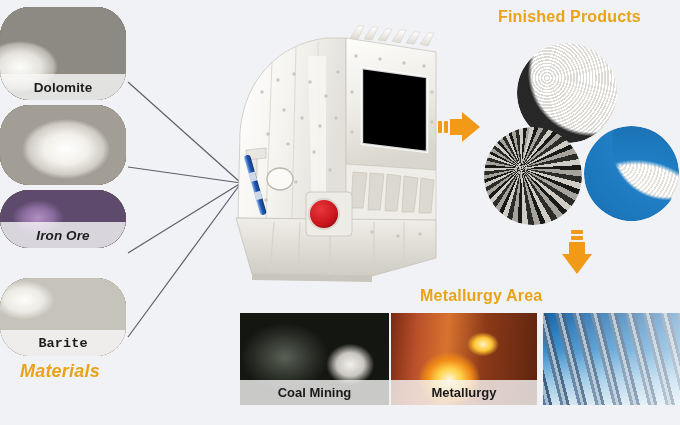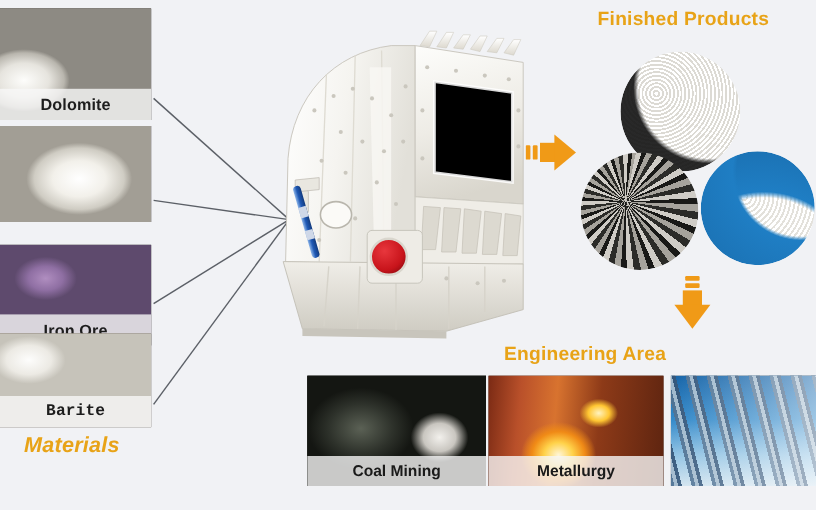--- a/index.html
+++ b/index.html
@@ -12,20 +12,21 @@
     position:relative; width:680px; height:425px;
     background:#f1f2f5;
     overflow:hidden;
   }
 
   
   .mat-col{ position:absolute; left:0; top:0; width:127px; height:390px; }
   .mat-card{
     position:absolute; left:0; width:126px; overflow:hidden;
     background:#7d7f80;
+    border-radius:30px;
   }
   .mat-card .photo{ position:absolute; inset:0; }
   .mat-label{
     position:absolute; left:0; right:0; bottom:0; height:26px;
     background:rgba(248,248,248,.80);
     display:flex; align-items:center; justify-content:center;
     font-size:13.5px; font-weight:bold; color:#1d1d1d;
     letter-spacing:.1px;
   }
 
@@ -112,21 +113,21 @@
       radial-gradient(circle at 55% 120%, rgba(24,110,190,0) 60%, #1f7ec4 64%, #1a6fb0 100%),
       repeating-radial-gradient(circle at 38% 40%, #ffffff 0 2px, #e3e1db 2px 3.6px),
       radial-gradient(circle at 42% 42%, #fdfdfb 0%, #e6e4de 62%, #c3c0b8 100%);
   }
 
   
   .arrow{ position:absolute; }
 
   
   .app-card{
-    position:absolute; overflow:hidden; background:#8c8c8c;margin-left:16px;
+    position:absolute; overflow:hidden; background:#8c8c8c;
   }
   .app-card .photo{ position:absolute; inset:0; }
   .app-label{
     position:absolute; left:0; right:0; bottom:0; height:25px;
     background:rgba(246,246,246,.80);
     display:flex; align-items:center; justify-content:center;
     font-size:13px; font-weight:bold; color:#1a1a1a;
   }
   
   .ph-coal{
@@ -161,21 +162,21 @@
 
     <div class="mat-card" style="top:7px;  height:93px;">
       <div class="photo ph-dolomite"></div>
       <div class="mat-label">Dolomite</div>
     </div>
 
     <div class="mat-card" style="top:105px; height:80px;">
       <div class="photo ph-calcite"></div>
     </div>
 
-    <div class="mat-card" style="top:204px; height:84px;">
+    <div class="mat-card" style="top:190px; height:58px;font-style:italic;">
       <div class="photo ph-ironore"></div>
       <div class="mat-label">Iron Ore</div>
     </div>
 
     <div class="mat-card" style="top:278px; height:78px;font-family:Liberation Mono, monospace;">
       <div class="photo ph-barite"></div>
       <div class="mat-label">Barite</div>
     </div>
 
     <div class="materials-title">Materials</div>
@@ -336,21 +337,21 @@
 
   <svg class="arrow" style="left:560px; top:230px; width:34px; height:46px;" viewBox="0 0 34 46">
     <g fill="#f09a17">
       <rect x="11" y="0" width="12" height="4" rx="1"></rect>
       <rect x="11" y="6" width="12" height="4" rx="1"></rect>
       <rect x="9" y="12" width="16" height="14"></rect>
       <path d="M2 24 L17 44 L32 24 Z"></path>
     </g>
   </svg>
 
-  <div class="sec-title" id="t-appl">Engineering Area</div>
+  <div class="sec-title" id="t-appl">Metallurgy Area</div>
 
   <div class="app-card" style="left:240px; top:313px; width:149px; height:92px;">
     <div class="photo ph-coal"></div>
     <div class="app-label">Coal Mining</div>
   </div>
 
   <div class="app-card" style="left:391px; top:313px; width:146px; height:92px;">
     <div class="photo ph-metal"></div>
     <div class="app-label">Metallurgy</div>
   </div>

